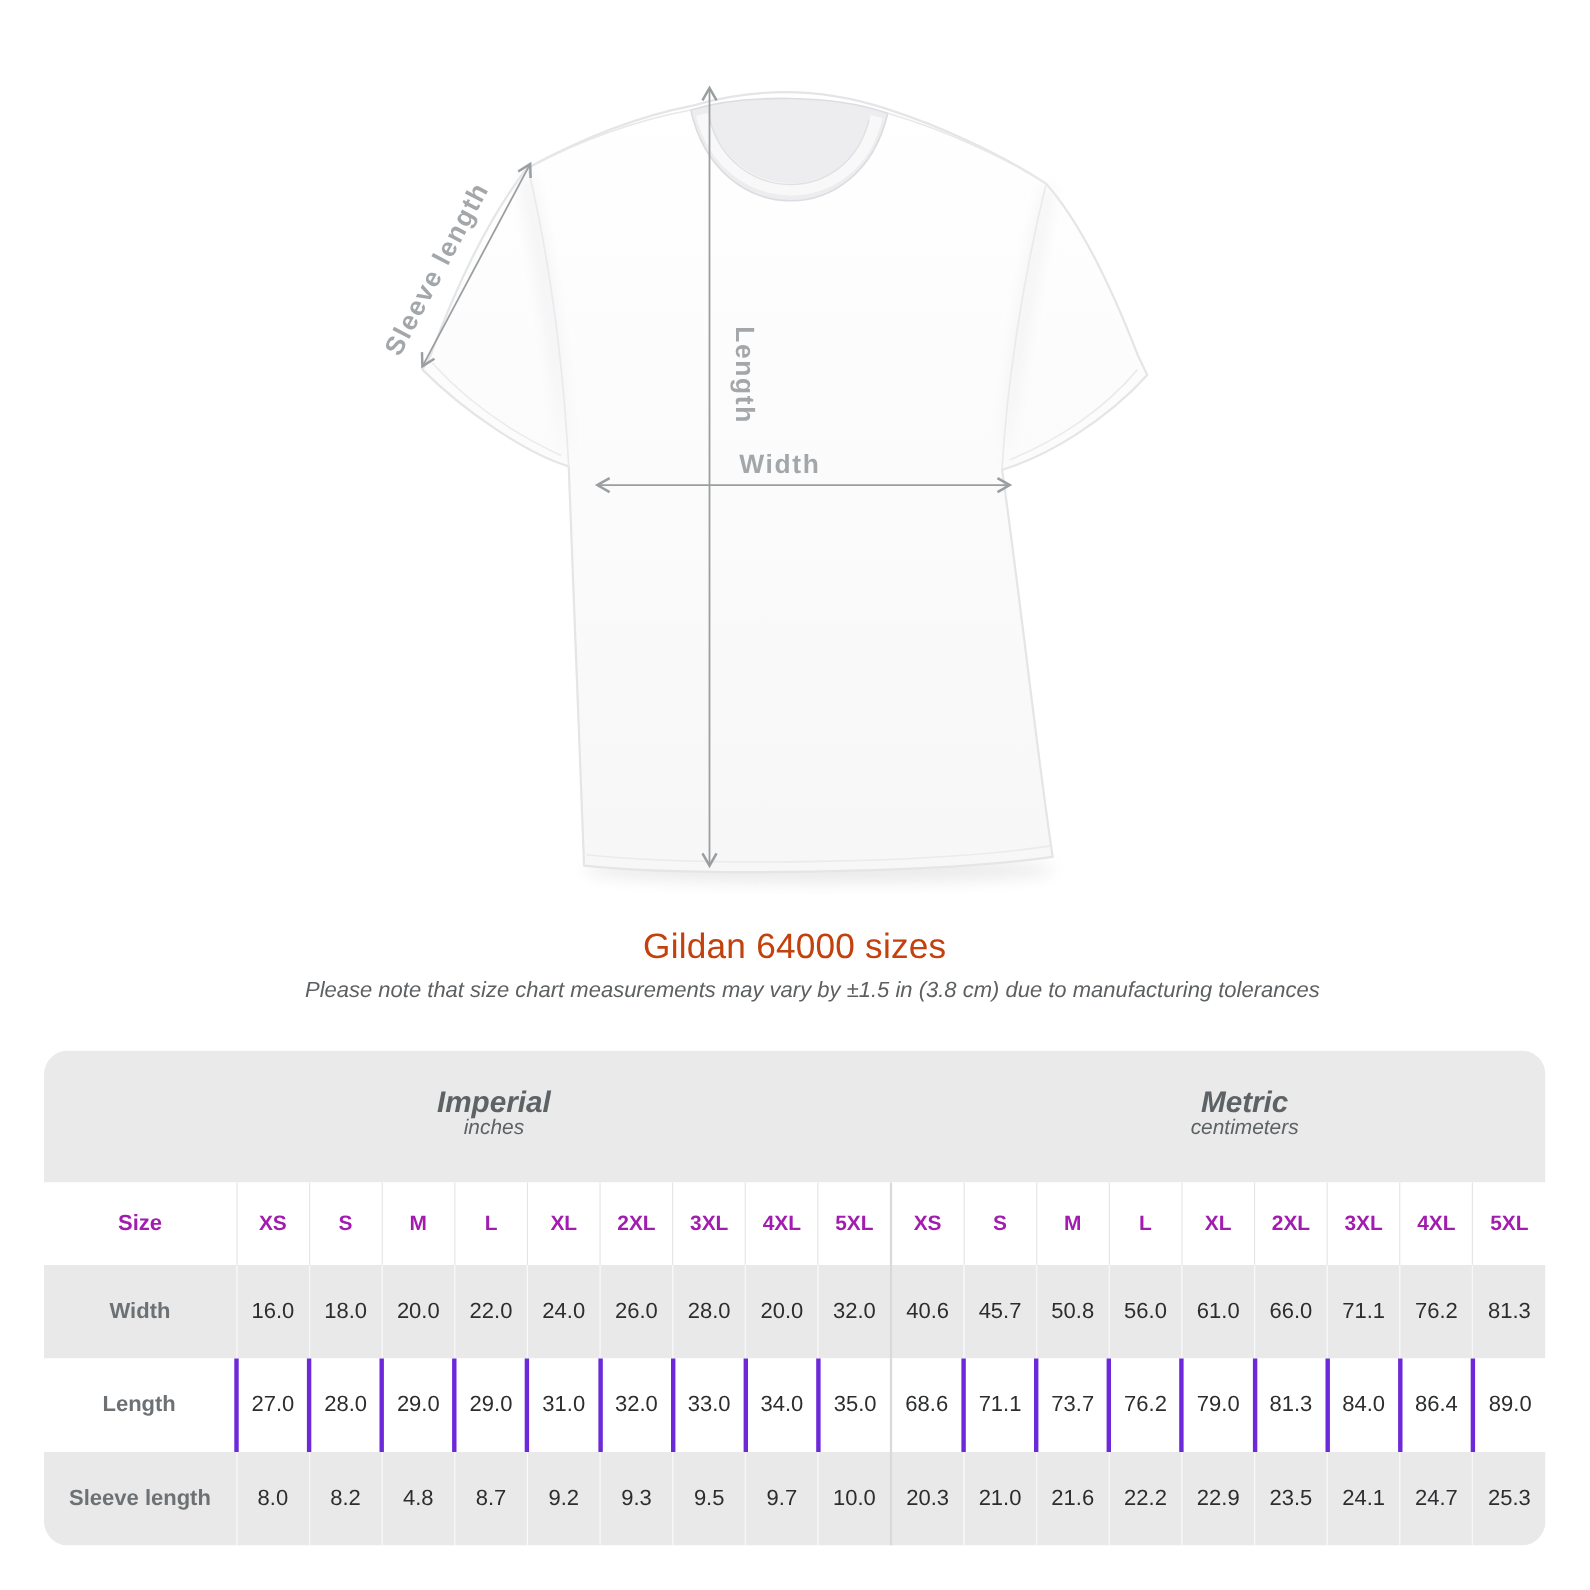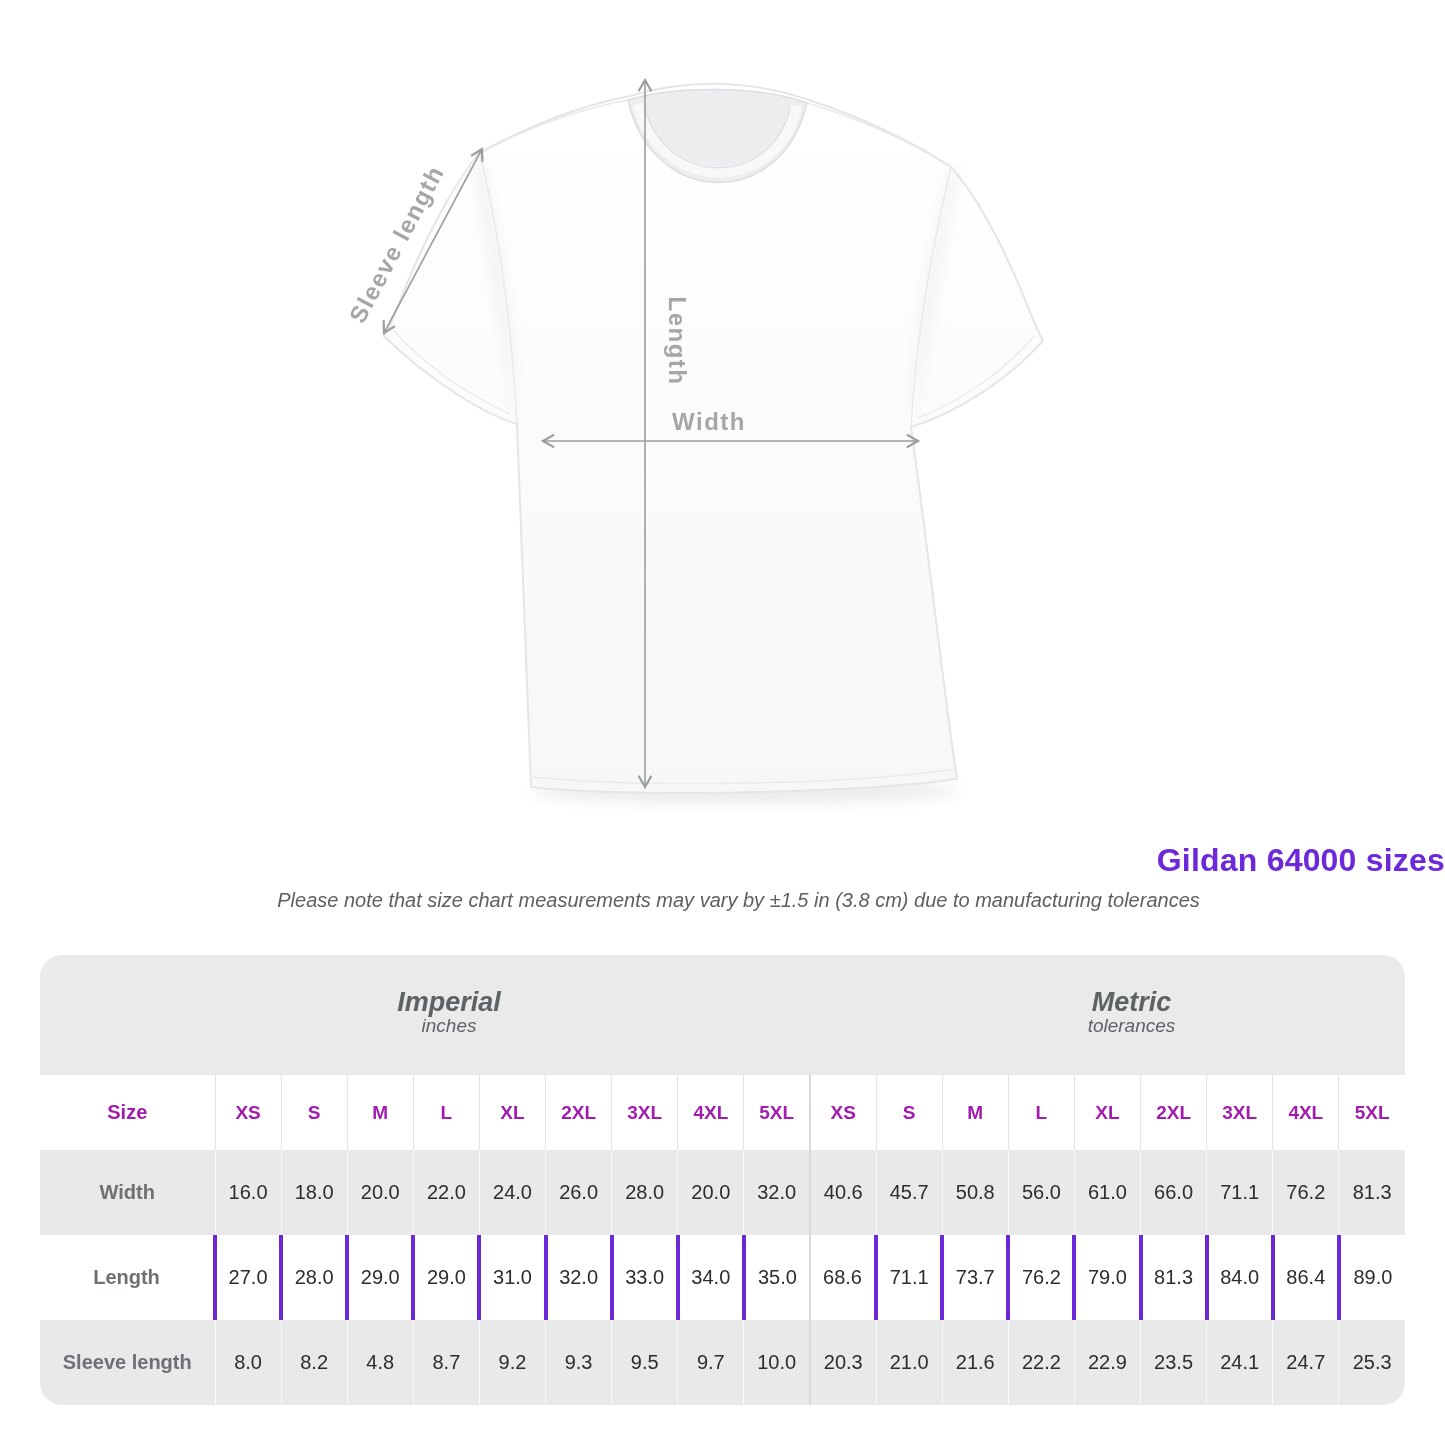--- a/index.html
+++ b/index.html
@@ -4,22 +4,22 @@
 <style>
   html,body{margin:0;padding:0;background:#ffffff;}
   body{width:1445px;height:1445px;font-family:"Liberation Sans",sans-serif;position:relative;overflow:hidden;}
   .canvas{position:absolute;inset:0;background:#ffffff;}
 
   
   .diagram{position:absolute;left:0;top:0;}
   .mlabel{font-family:"Liberation Sans",sans-serif;font-weight:bold;font-size:24px;fill:#a3a7a9;letter-spacing:1.5px;}
 
   
-  .title{position:absolute;left:0;top:842px;width:100%;margin:0;text-align:right;
-         font-size:32px;font-weight:bold;color:#6d28d9;letter-spacing:0.2px;}
+  .title{position:absolute;left:0;top:842px;width:100%;margin:0;text-align:center;
+         font-size:32px;font-weight:normal;color:#c2410c;letter-spacing:0.2px;}
   .subtitle{position:absolute;left:16px;top:889px;width:100%;margin:0;text-align:center;
             font-style:italic;font-size:20px;color:#5d6062;}
 
   
   .size-table{position:absolute;left:40px;top:955px;width:1365px;height:450px;
               border-radius:22px;overflow:hidden;border-collapse:collapse;table-layout:fixed;
               background:#ffffff;}
   .size-table td,.size-table th{text-align:center;vertical-align:middle;padding:0;font-weight:normal;}
 
   tr.group-row{height:120px;background:#eaeaeb;}
@@ -126,21 +126,21 @@
         <col>
     </colgroup>
     <tbody id="tableBody">
       <tr class="group-row">
         <td colspan="10">
           <div class="g-label">Imperial</div>
           <div class="g-sub">inches</div>
         </td>
         <td colspan="9">
           <div class="g-label">Metric</div>
-          <div class="g-sub">tolerances</div>
+          <div class="g-sub">centimeters</div>
         </td>
       </tr>
       <tr class="header-row" id="sizeHeaderRow">
         <th>Size</th>
       <th>XS</th>
           <th>S</th>
           <th>M</th>
           <th>L</th>
           <th>XL</th>
           <th>2XL</th>

